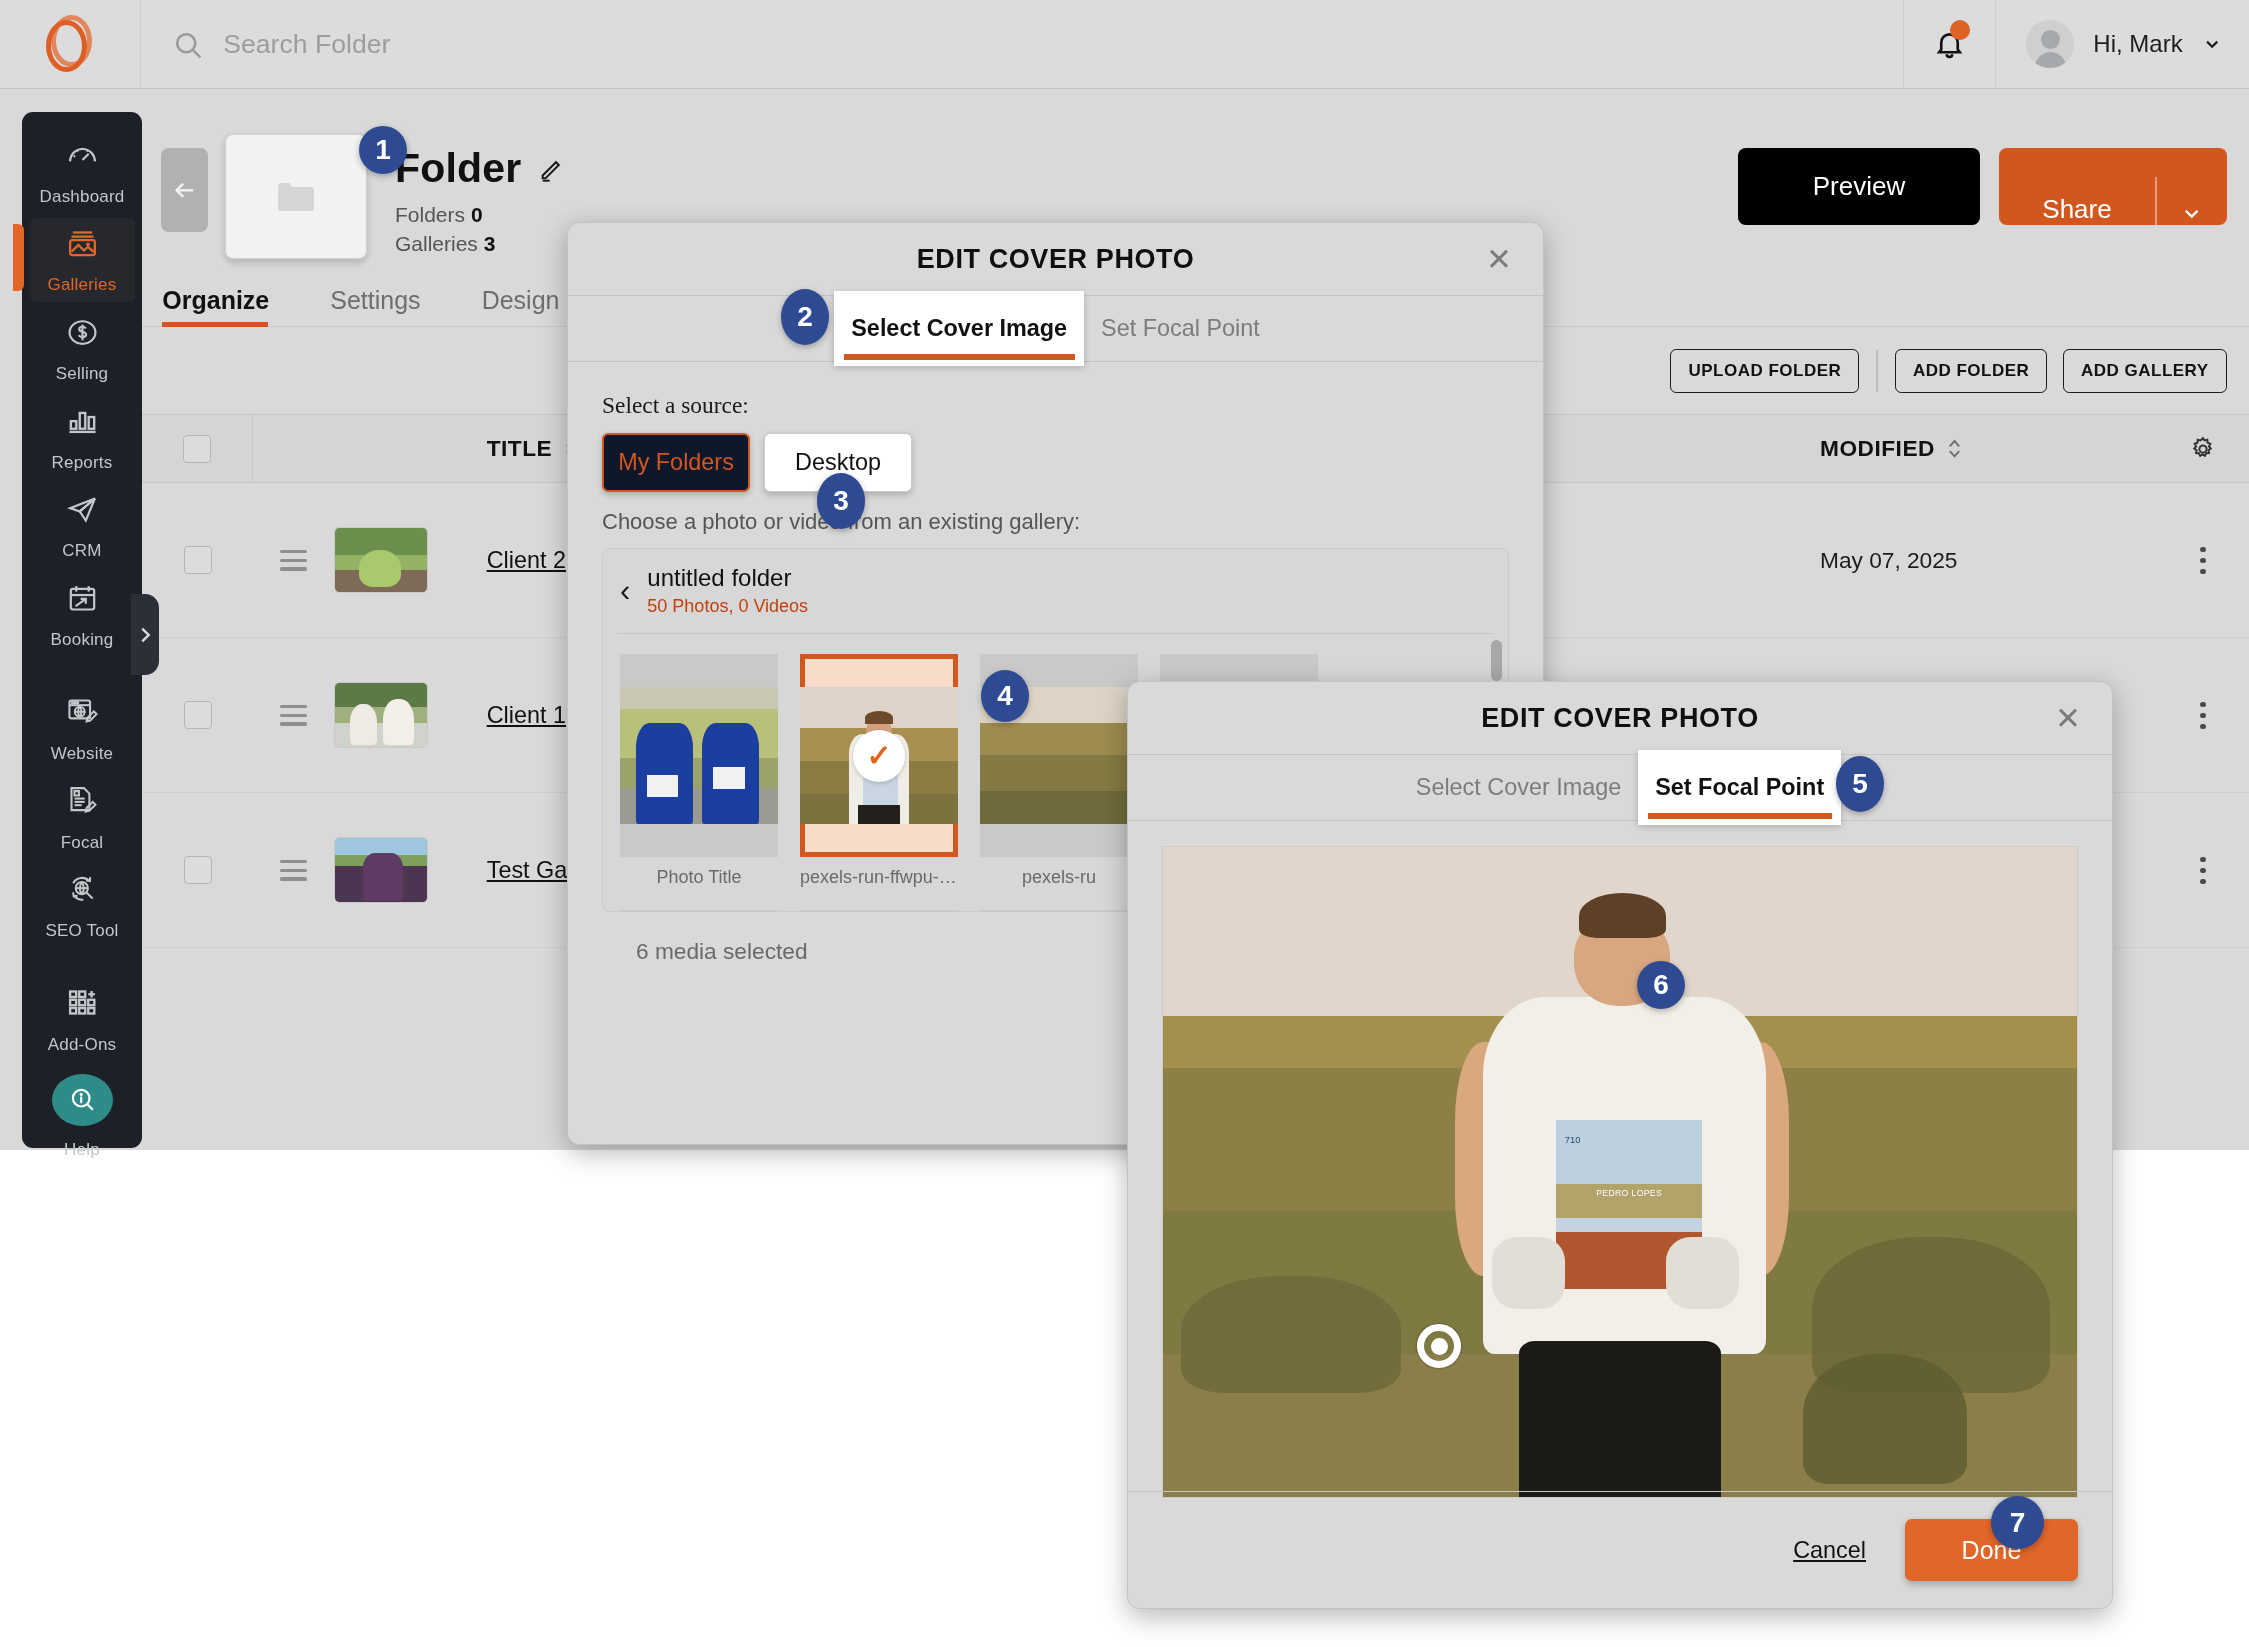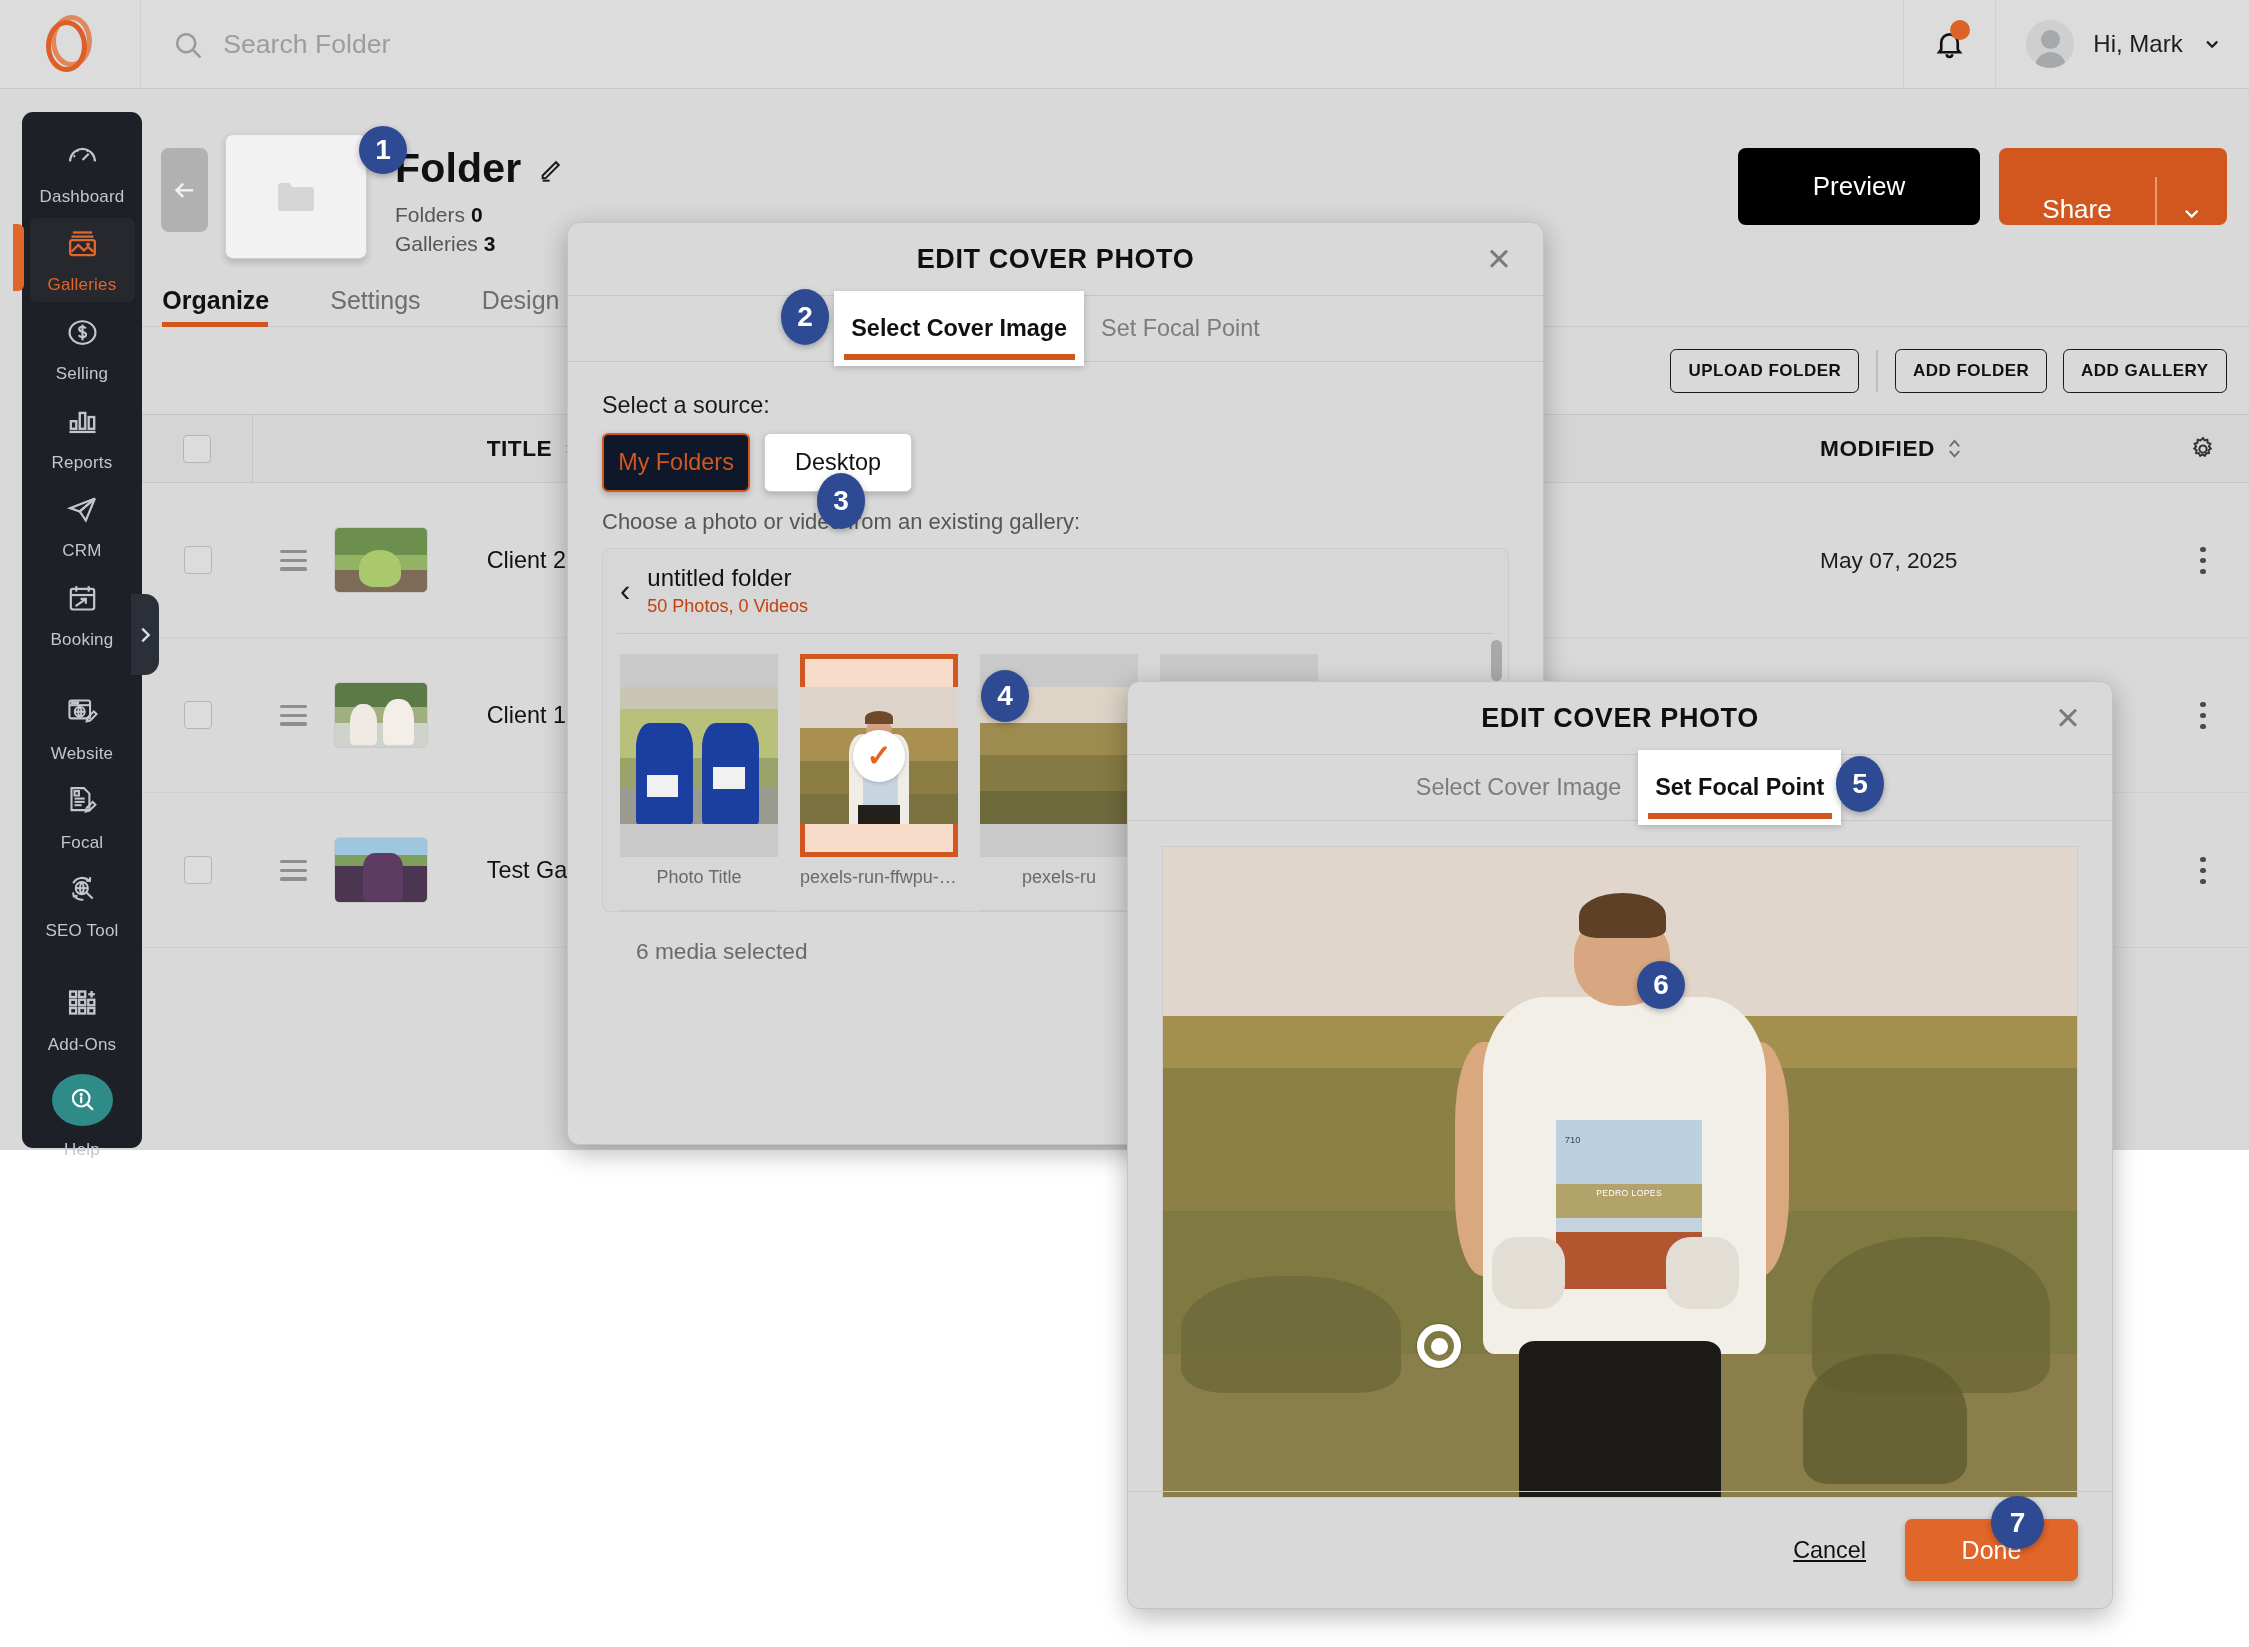--- a/index.html
+++ b/index.html
@@ -173,21 +173,21 @@
     height: 155px; display: flex; align-items: center;
     border-bottom: 1.6px solid #cfcfcf;
   }
   .drag-ico { display:flex; flex-direction: column; gap: 5.5px; cursor: grab; }
   .drag-ico span { display: block; width: 26.6px; height: 3.1px; background: #8e8e8e; border-radius: 1.6px; }
   .row-thumb {
     width: 94px; height: 66px; border-radius: 5.5px; border: 1.6px solid #c9c9c9;
     overflow: hidden; background: #c7c7c7; position: relative;
   }
   .row-title {
-    font-size: 23.4px; color: #111; cursor: pointer; white-space: nowrap;
+    font-size: 23.4px; color: #111; text-decoration: underline; cursor: pointer; white-space: nowrap;
   }
   .row-modified { font-size: 22.7px; color: #1c1c1c; }
   .kebab { display: flex; flex-direction: column; gap: 5.5px; align-items: center; cursor: pointer; }
   .kebab span { width: 5.5px; height: 5.5px; border-radius: 50%; background: #4a4a4a; }
 
   
   .ph { position: absolute; inset: 0; }
   .ph-green { background: linear-gradient(#6d8f4d 0 42%, #93b264 42% 66%, #7d6b58 66% 100%); }
   .ph-green::after { content:""; position:absolute; left:26%; top:34%; width:46%; height:58%; border-radius:48% 48% 34% 34%; background:#a9c96c; }
   .ph-wed { background: linear-gradient(#5c7a46 0 38%, #9fb07e 38% 62%, #cfd3cc 62% 100%); }
@@ -226,21 +226,21 @@
   }
   .mtab.active {
     color: #111; font-weight: 700; background: #ffffff;
     box-shadow: 0 2.3px 7px rgba(0,0,0,.22);
     margin: -4.7px 0 -4.7px; padding-top: 4.7px; padding-bottom: 4.7px;
   }
   .mtab.active::after {
     content: ""; position: absolute; left: 9.4px; right: 9.4px; bottom: 6.2px; height: 5.5px; background: #d2571f;
   }
   .modal-body { padding: 30px 34px 0 34px; }
-  .src-label { font-size: 23.4px; color: #1a1a1a; margin-bottom: 14px; }
+  .src-label { font-size: 23.4px; color: #1a1a1a; margin-bottom: 14px; font-family: Liberation Serif, serif; }
   .src-row { display: flex; gap: 0; }
   .src-btn {
     width: 148px; height: 59px; border-radius: 6.2px; background: #ffffff;
     border: 1.6px solid #cccccc; color: #111; font-size: 23.4px;
     display: flex; align-items: center; justify-content: center; cursor: pointer;
     box-shadow: 0 2.3px 6.2px rgba(0,0,0,.2); font-family: "Liberation Sans", sans-serif;
   }
   .src-btn.sel { background: #0f172a; border: 2.3px solid #d2571f; color: #d2571f; margin-right: 14px; }
   .choose-label { font-size: 22px; color: #555; margin: 17px 0 12.5px; }
 

